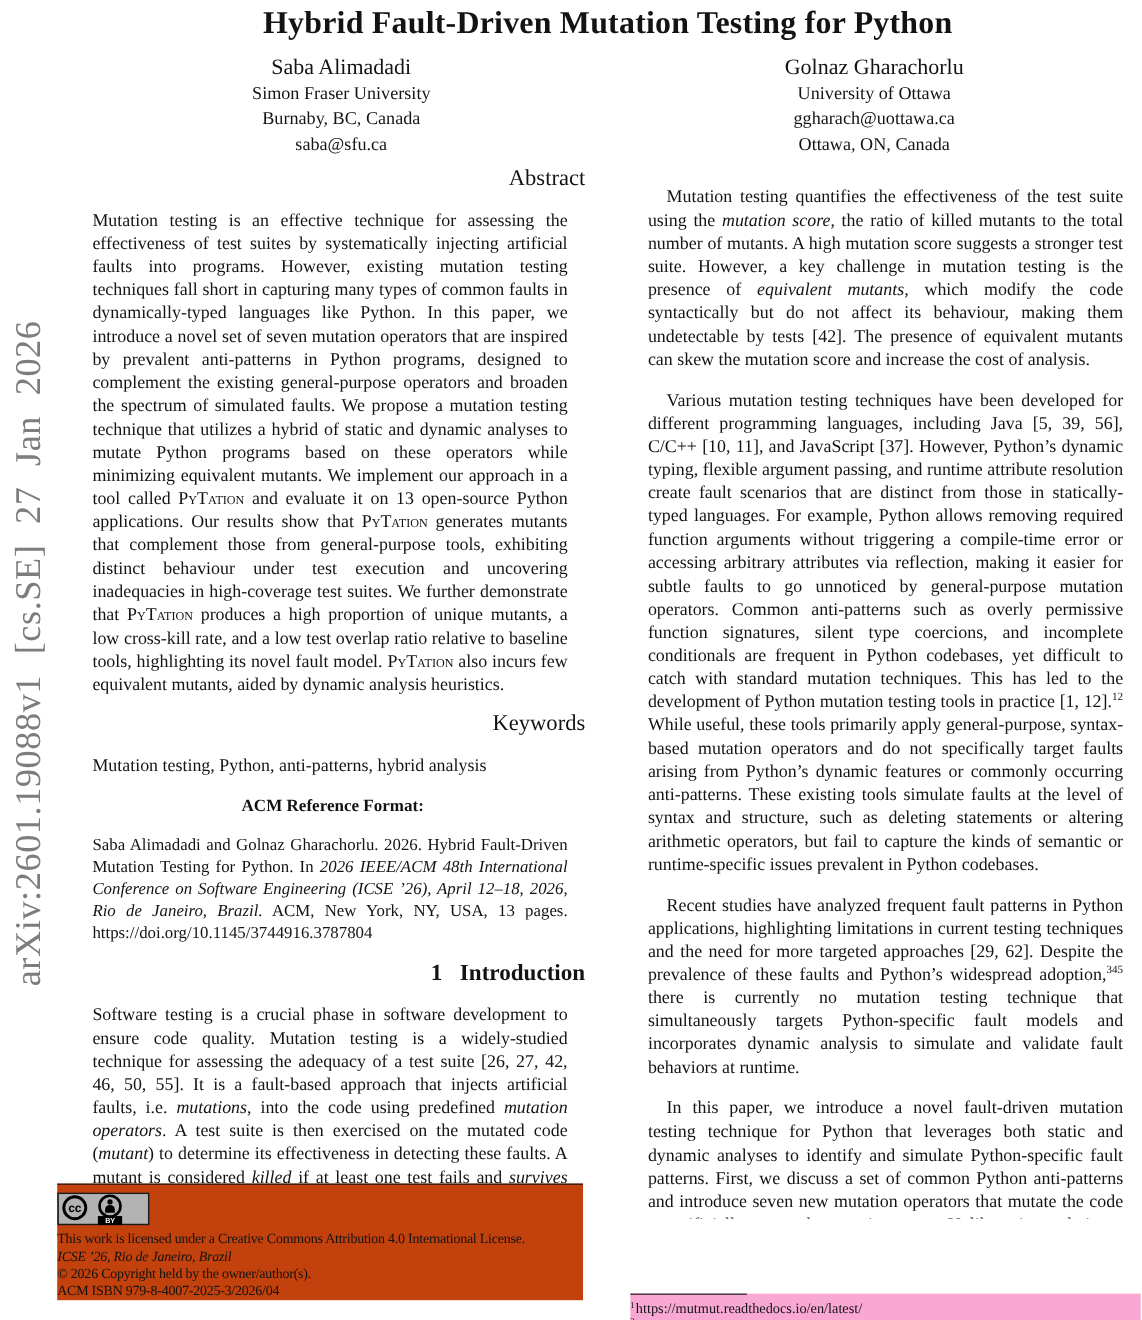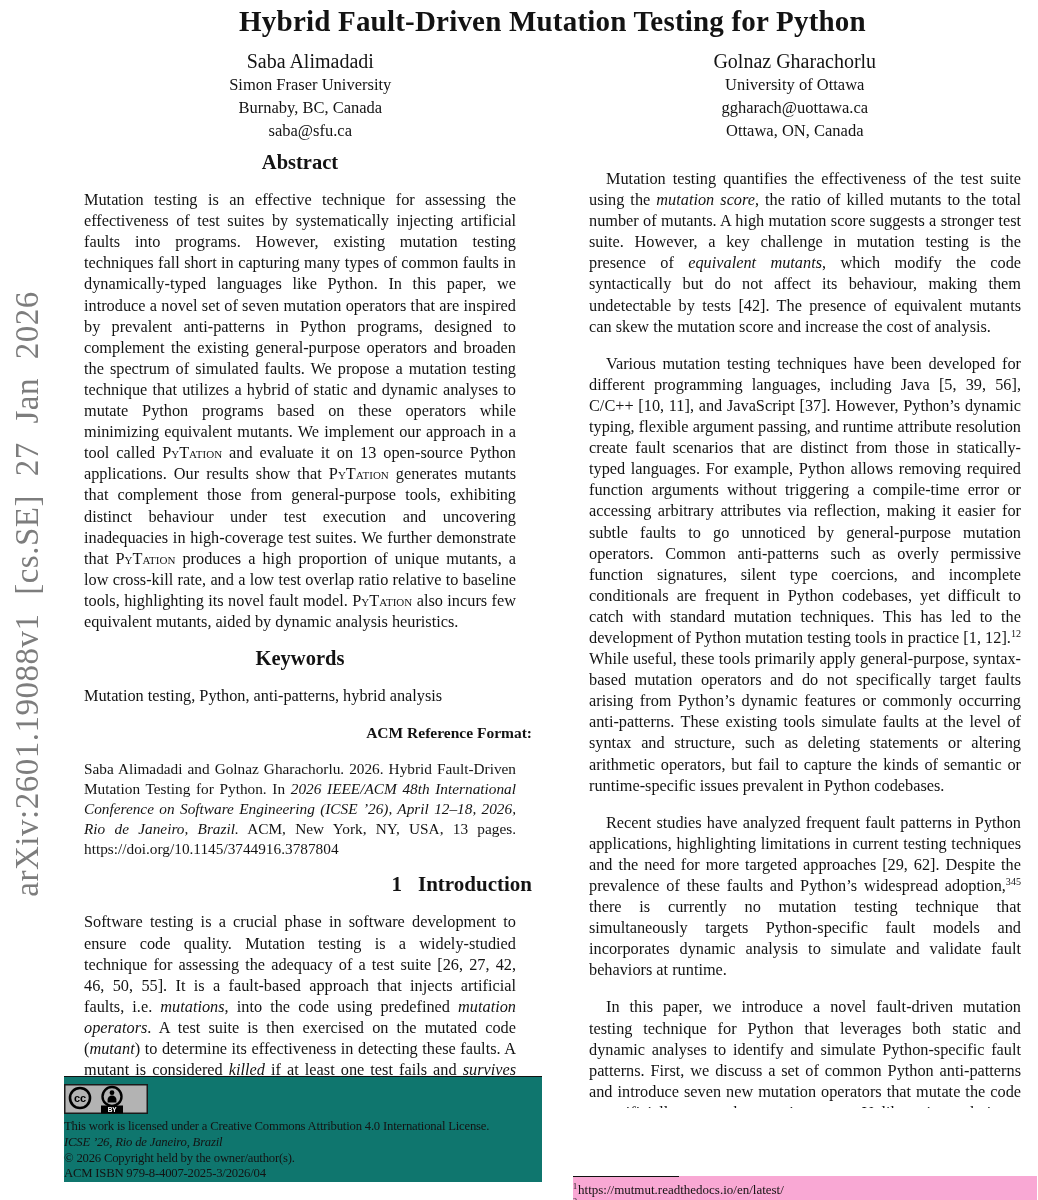--- a/index.html
+++ b/index.html
@@ -33,34 +33,34 @@
   
   .col {
     position:absolute; width:464px; top:152px;
     font-size:16.3px; line-height:21.1px; text-align:justify;
   }
   .col-left  { left:68px;  height:924px; overflow:hidden; }
   .col-right { left:573px; height:956px; overflow:hidden; }
   .col p { margin:16px; }
   p.indent { text-indent:17px; }
 
-  .sec-h { font-size:20.5px; font-weight:700; margin:14px 0 7px 0; text-align:center; }
+  .sec-h { font-size:20.5px; font-weight:400; margin:14px 0 7px 0; text-align:right; }
   .sec-h.first { margin-top:0; }
-  .acm-h { font-size:15.5px; font-weight:700; margin:13px 0 2px 5px; text-align:right; }
+  .acm-h { font-size:15.5px; font-weight:700; margin:13px 0 2px 5px; text-align:center; }
   .acm-text { font-size:15.3px; line-height:19.8px; }
   .num-h { font-size:21px; font-weight:700; margin:16px 0 8px 0; text-align:right; }
   .num-h .num { margin-right:16px; }
 
   sup { font-size:0.62em; line-height:0; vertical-align:super; }
   i { font-style:italic; }
   .sc { font-variant:small-caps; }
 
   
   .license-block {
-    position:absolute; left:64px; top:1076px; width:478px; background:#0f766e;
+    position:absolute; left:52px; top:1076px; width:478px; background:#c2410c;
     font-size:12.7px; line-height:15.8px; letter-spacing:-0.2px;
   }
   .license-rule { border-top:1.3px solid #111; width:478px; margin-bottom:7px; }
   .cc-badge { display:block; margin:0 0 5px 0; cursor:pointer; }
   .license-line { white-space:nowrap; }
   .license-line.italic { font-style:italic; }
 
   
   .footnotes {
     position:absolute; left:573px; top:1176px; width:464px; background:#f9a8d4;

